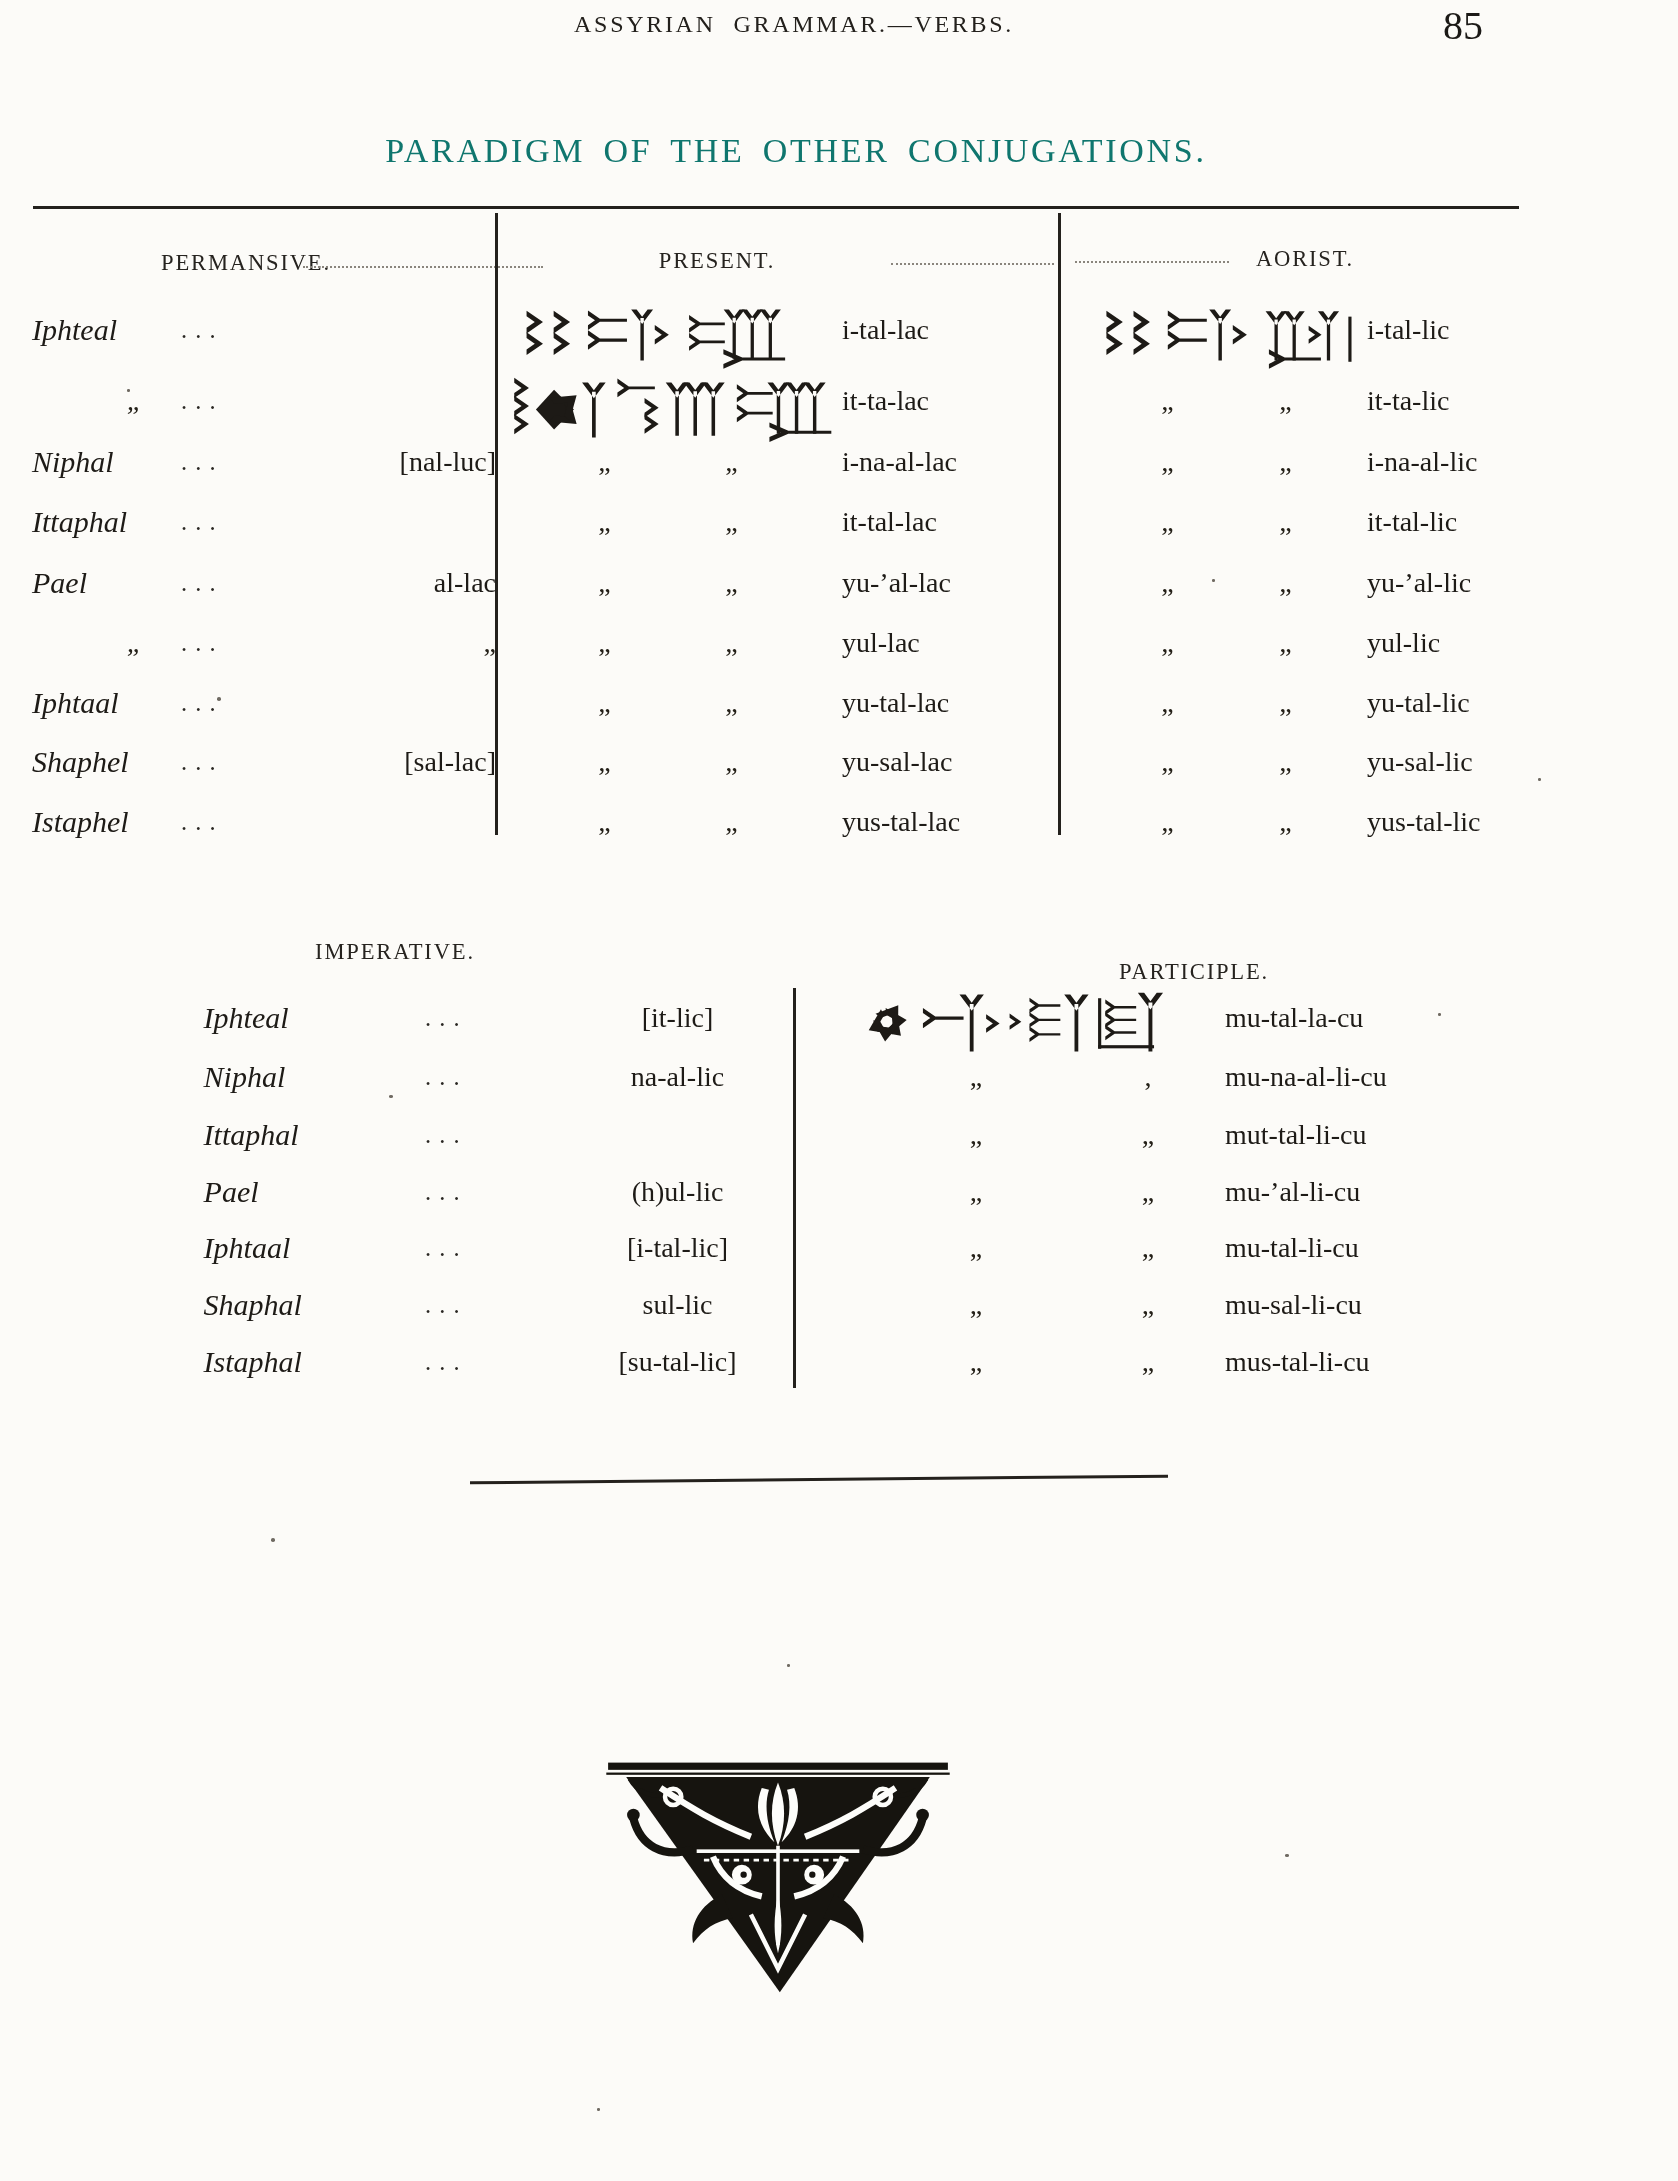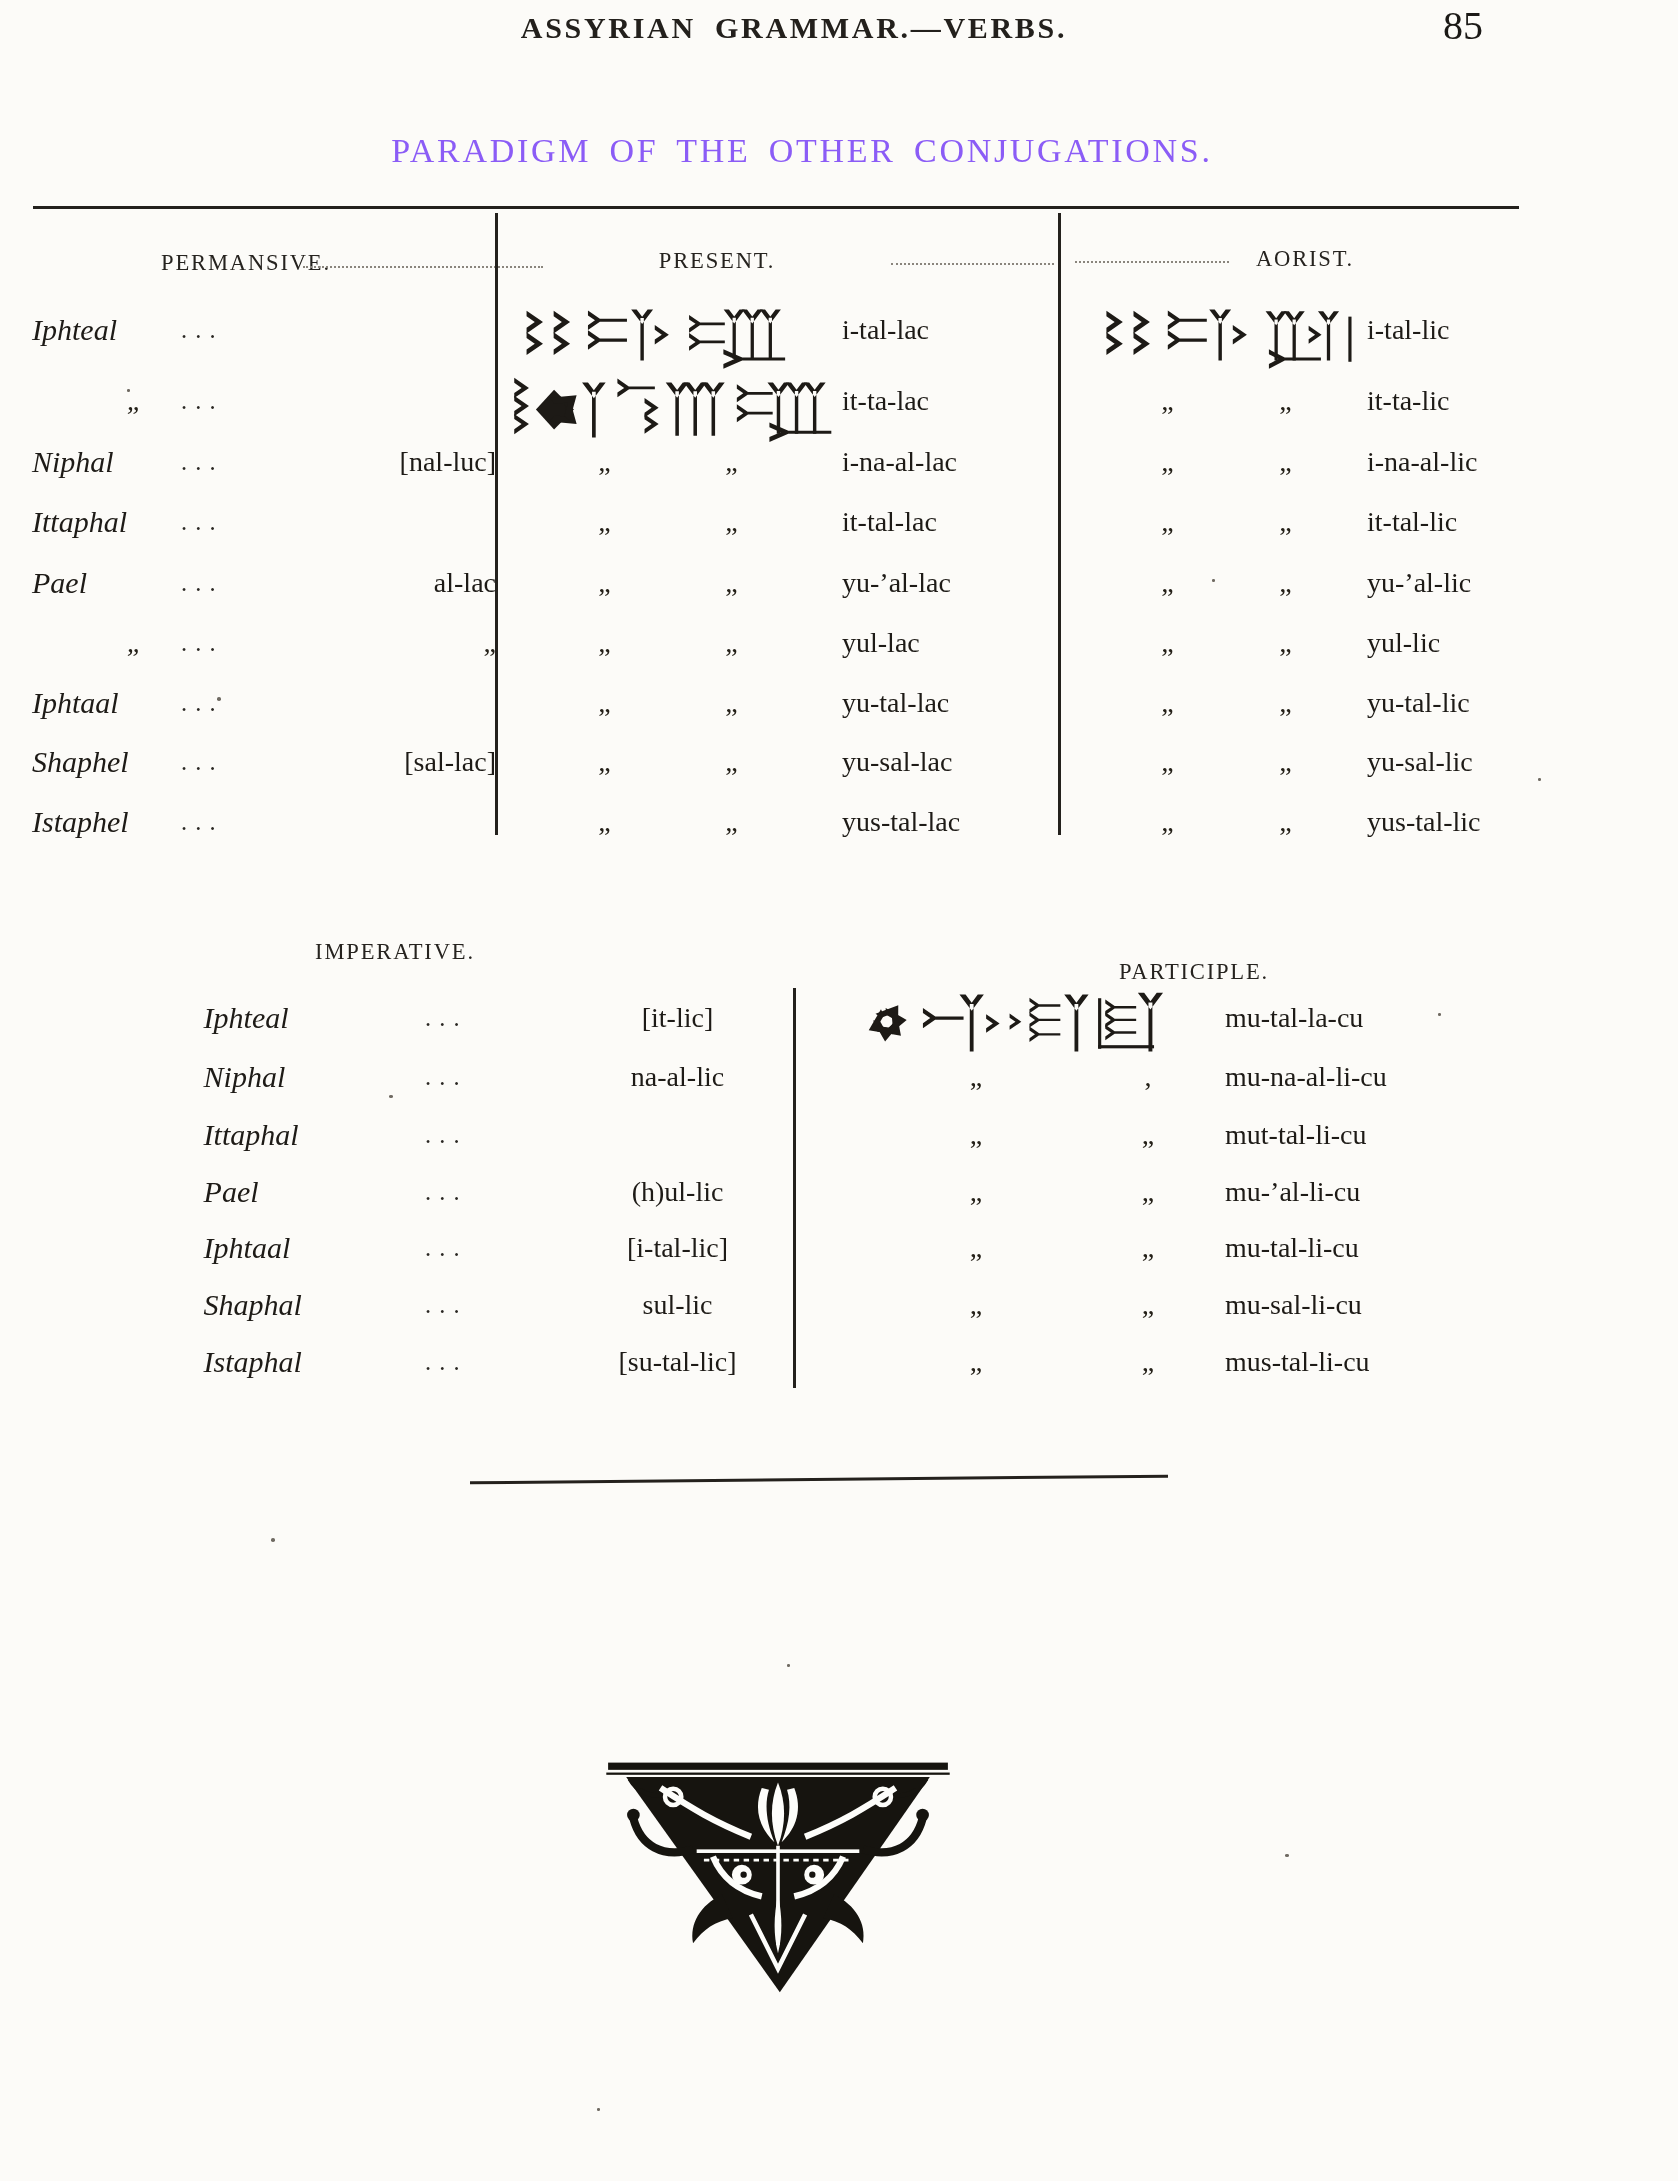--- a/index.html
+++ b/index.html
@@ -5,23 +5,23 @@
   html,body{margin:0;padding:0;}
   body{
     width:1679px;height:2182px;position:relative;
     background:#fcfbf8;
     font-family:"Liberation Serif","DejaVu Serif",serif;
     color:#1d1b18;overflow:hidden;
   }
   .abs{position:absolute;}
   .ctr{text-align:center;}
   
-  .runhead{left:251px;top:11px;width:1086px;font-size:30px;letter-spacing:2.7px;word-spacing:9px;color:#23201c;font-weight:bold;}
+  .runhead{left:251px;top:11px;width:1086px;font-size:24px;letter-spacing:2.7px;word-spacing:9px;color:#23201c;}
   .pageno{left:1443px;top:1.8px;width:81px;font-size:40px;color:#1b1916;}
-  .title{left:241px;top:132px;width:1122px;font-size:34px;letter-spacing:2.7px;word-spacing:7.2px;color:#8b5cf6;}
+  .title{left:235px;top:132px;width:1122px;font-size:34px;letter-spacing:2.7px;word-spacing:7.2px;color:#0f766e;}
   
   .rule{background:#24211d;}
   .toprule{left:33px;top:206px;width:1486px;height:2.7px;}
   .midrule{left:470px;top:1478px;width:698px;height:2.7px;transform:rotate(-0.55deg);}
   .vrule{width:2.7px;background:#24211d;}
   .v1{left:495px;top:213px;height:622px;}
   .v2{left:1058px;top:213px;height:622px;}
   .v3{left:793px;top:988px;height:400px;}
   .dotline{border-top:2.7px dotted #8a857d;height:0;}
   

